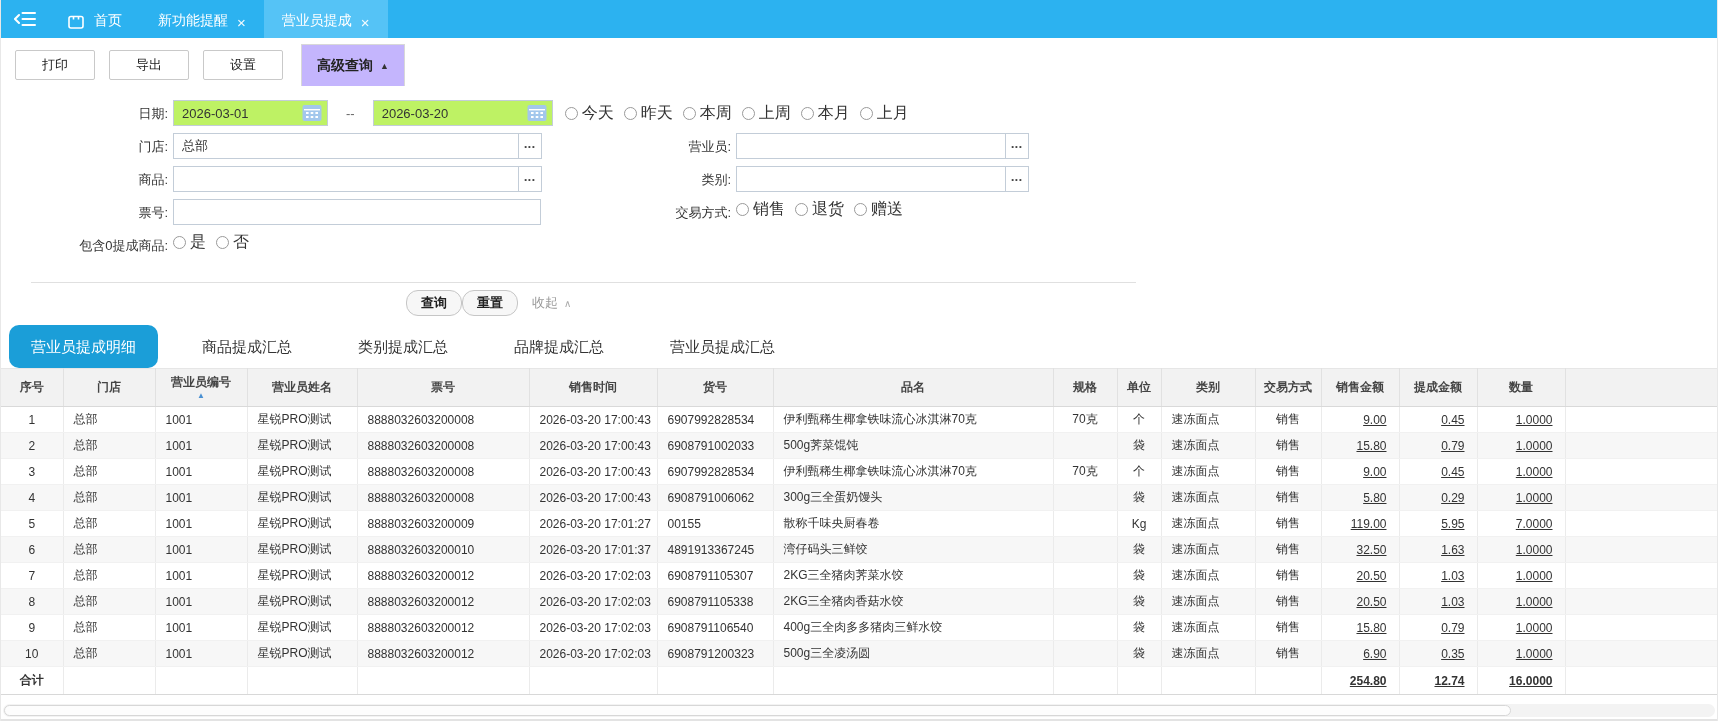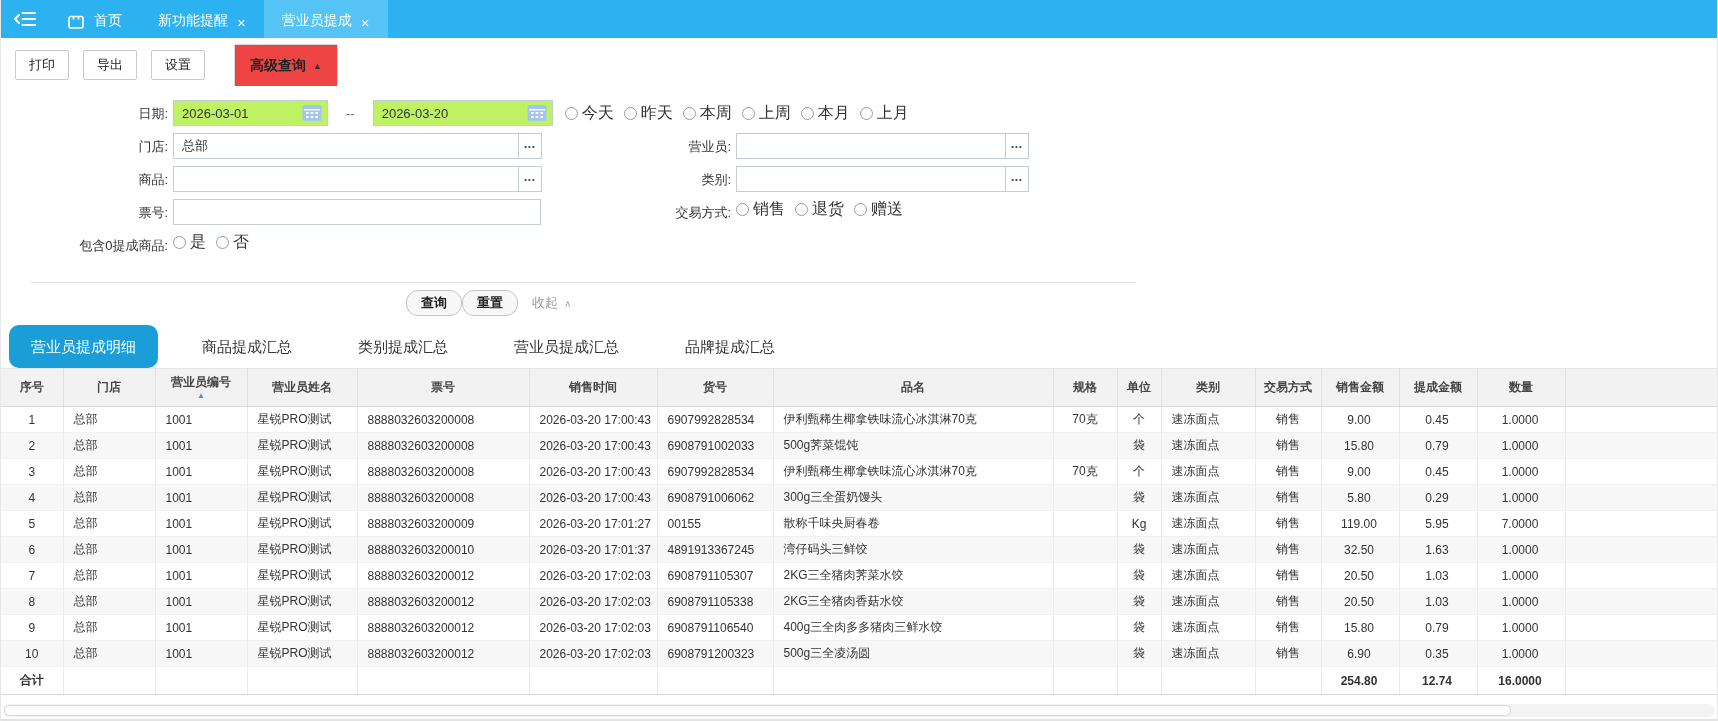--- a/index.html
+++ b/index.html
@@ -11,24 +11,24 @@
     border-left:1px solid #e8e8e8; border-right:1px solid #e8e8e8;
   }
   
   .topbar { height:38px; background:var(--topbar-bg,#2cb2f0); display:flex; align-items:stretch; }
   .icon-btn { display:flex; align-items:center; justify-content:center; padding:0 13px; cursor:pointer; }
   .home-tab, .nav-tab { display:flex; align-items:flex-end; gap:9px; color:#fff; font-size:14px; padding:8px 18px; cursor:pointer; }
   .nav-tab.active { background:var(--topbar-tab-active-bg,#55c3f6); }
   .close-x { font-size:15px; line-height:1; color:#fff; opacity:.95; cursor:pointer; }
   
   .toolbar { height:48px; display:flex; align-items:flex-end; padding-left:14px; background:#fff; }
-  .tb-btn { height:30px; margin:0 14px 6px 0; padding:0 13px; background:#fff;
+  .tb-btn { height:30px; margin:0 14px 6px 0; padding:0 26px; background:#fff;
     border:1px solid #c9c9c9; border-radius:2px; font-size:13px; color:#222;
     display:flex; align-items:center; cursor:pointer; font-family:inherit; }
-  .adv-btn { height:42px; margin-left:15px; padding:0 15px; background:#ef4444;
+  .adv-btn { height:42px; margin-left:4px; padding:0 15px; background:#c4b5fd;
     border:1px solid #d8d8d8; border-bottom:none; font-size:14px; font-weight:bold; color:#222;
     display:flex; align-items:center; gap:7px; cursor:pointer; font-family:inherit; }
   .adv-caret { font-size:9px; color:#333; }
   
   .query-panel { padding-top:11px; background:#fff; }
   .form-row { position:relative; height:33px; font-size:13px; }
   .fl  { position:absolute; left:0;   width:167px; text-align:right; line-height:33px; color:#333; }
   .fc  { position:absolute; left:172px; top:3px; display:flex; align-items:center; }
   .rl  { position:absolute; left:540px; width:190px; text-align:right; line-height:33px; color:#333; }
   .rc  { position:absolute; left:735px; top:3px; display:flex; align-items:center; }
@@ -66,21 +66,21 @@
     border-right:1px solid #e1e1e1; border-bottom:1px solid #d9d9d9; border-top:1px solid #e6e6e6;
     text-align:center; padding:0 4px; cursor:pointer; overflow:hidden; white-space:nowrap; }
   .grid th.filler, .grid td.filler { border-right:none; }
   .th-stack { display:flex; flex-direction:column; align-items:center; line-height:14px; }
   .sort-arrow { font-size:8px; color:var(--sort-arrow,#4a90d2); line-height:9px; margin-top:2px; }
   .grid td { height:26px; border-right:1px solid #ebebeb; border-bottom:1px solid #f1f1f1;
     padding:0 10px; overflow:hidden; white-space:nowrap; color:#333; }
   .grid tr.even td { background:#f7f7f7; }
   .grid td.a-c { text-align:center; padding:0 4px; }
   .grid td.a-l { text-align:left; }
-  .grid td.a-r { text-align:center; padding-right:12px; }
+  .grid td.a-r { text-align:right; padding-right:12px;text-decoration:underline; }
   .grid tr.total-row td { font-weight:bold; background:#fff; height:28px;
     border-top:1px solid #d8d8d8; border-bottom:1px solid #d8d8d8; border-right:1px solid #ebebeb; }
   
   .hscroll { position:absolute; left:2px; right:2px; bottom:4px; height:13px; background:#f3f3f3; border-radius:7px; }
   .hthumb { position:absolute; left:1px; top:1px; width:88%; height:11px; background:#fdfdfd;
     border:1px solid #d7d7d7; border-radius:6px; cursor:pointer; }
   .bottom-edge { position:absolute; left:0; right:0; bottom:0; height:2px; background:#e3e3e3; }
 </style>
 </head>
 <body>
@@ -286,22 +286,22 @@
   <span class="collapse-lnk">
     <span>收起</span>
     <span class="chev">∧</span>
   </span>
 </div>
 
 <div class="subtabs" id="subtabs">
     <div class="subtab active">营业员提成明细</div>
     <div class="subtab">商品提成汇总</div>
     <div class="subtab">类别提成汇总</div>
+    <div class="subtab">品牌提成汇总</div>
     <div class="subtab">营业员提成汇总</div>
-    <div class="subtab">品牌提成汇总</div>
   </div>
 
 <table class="grid">
   <colgroup id="grid-cols">
       <col style="width: 62px;">
       <col style="width: 92px;">
       <col style="width: 92px;">
       <col style="width: 110px;">
       <col style="width: 172px;">
       <col style="width: 128px;">

